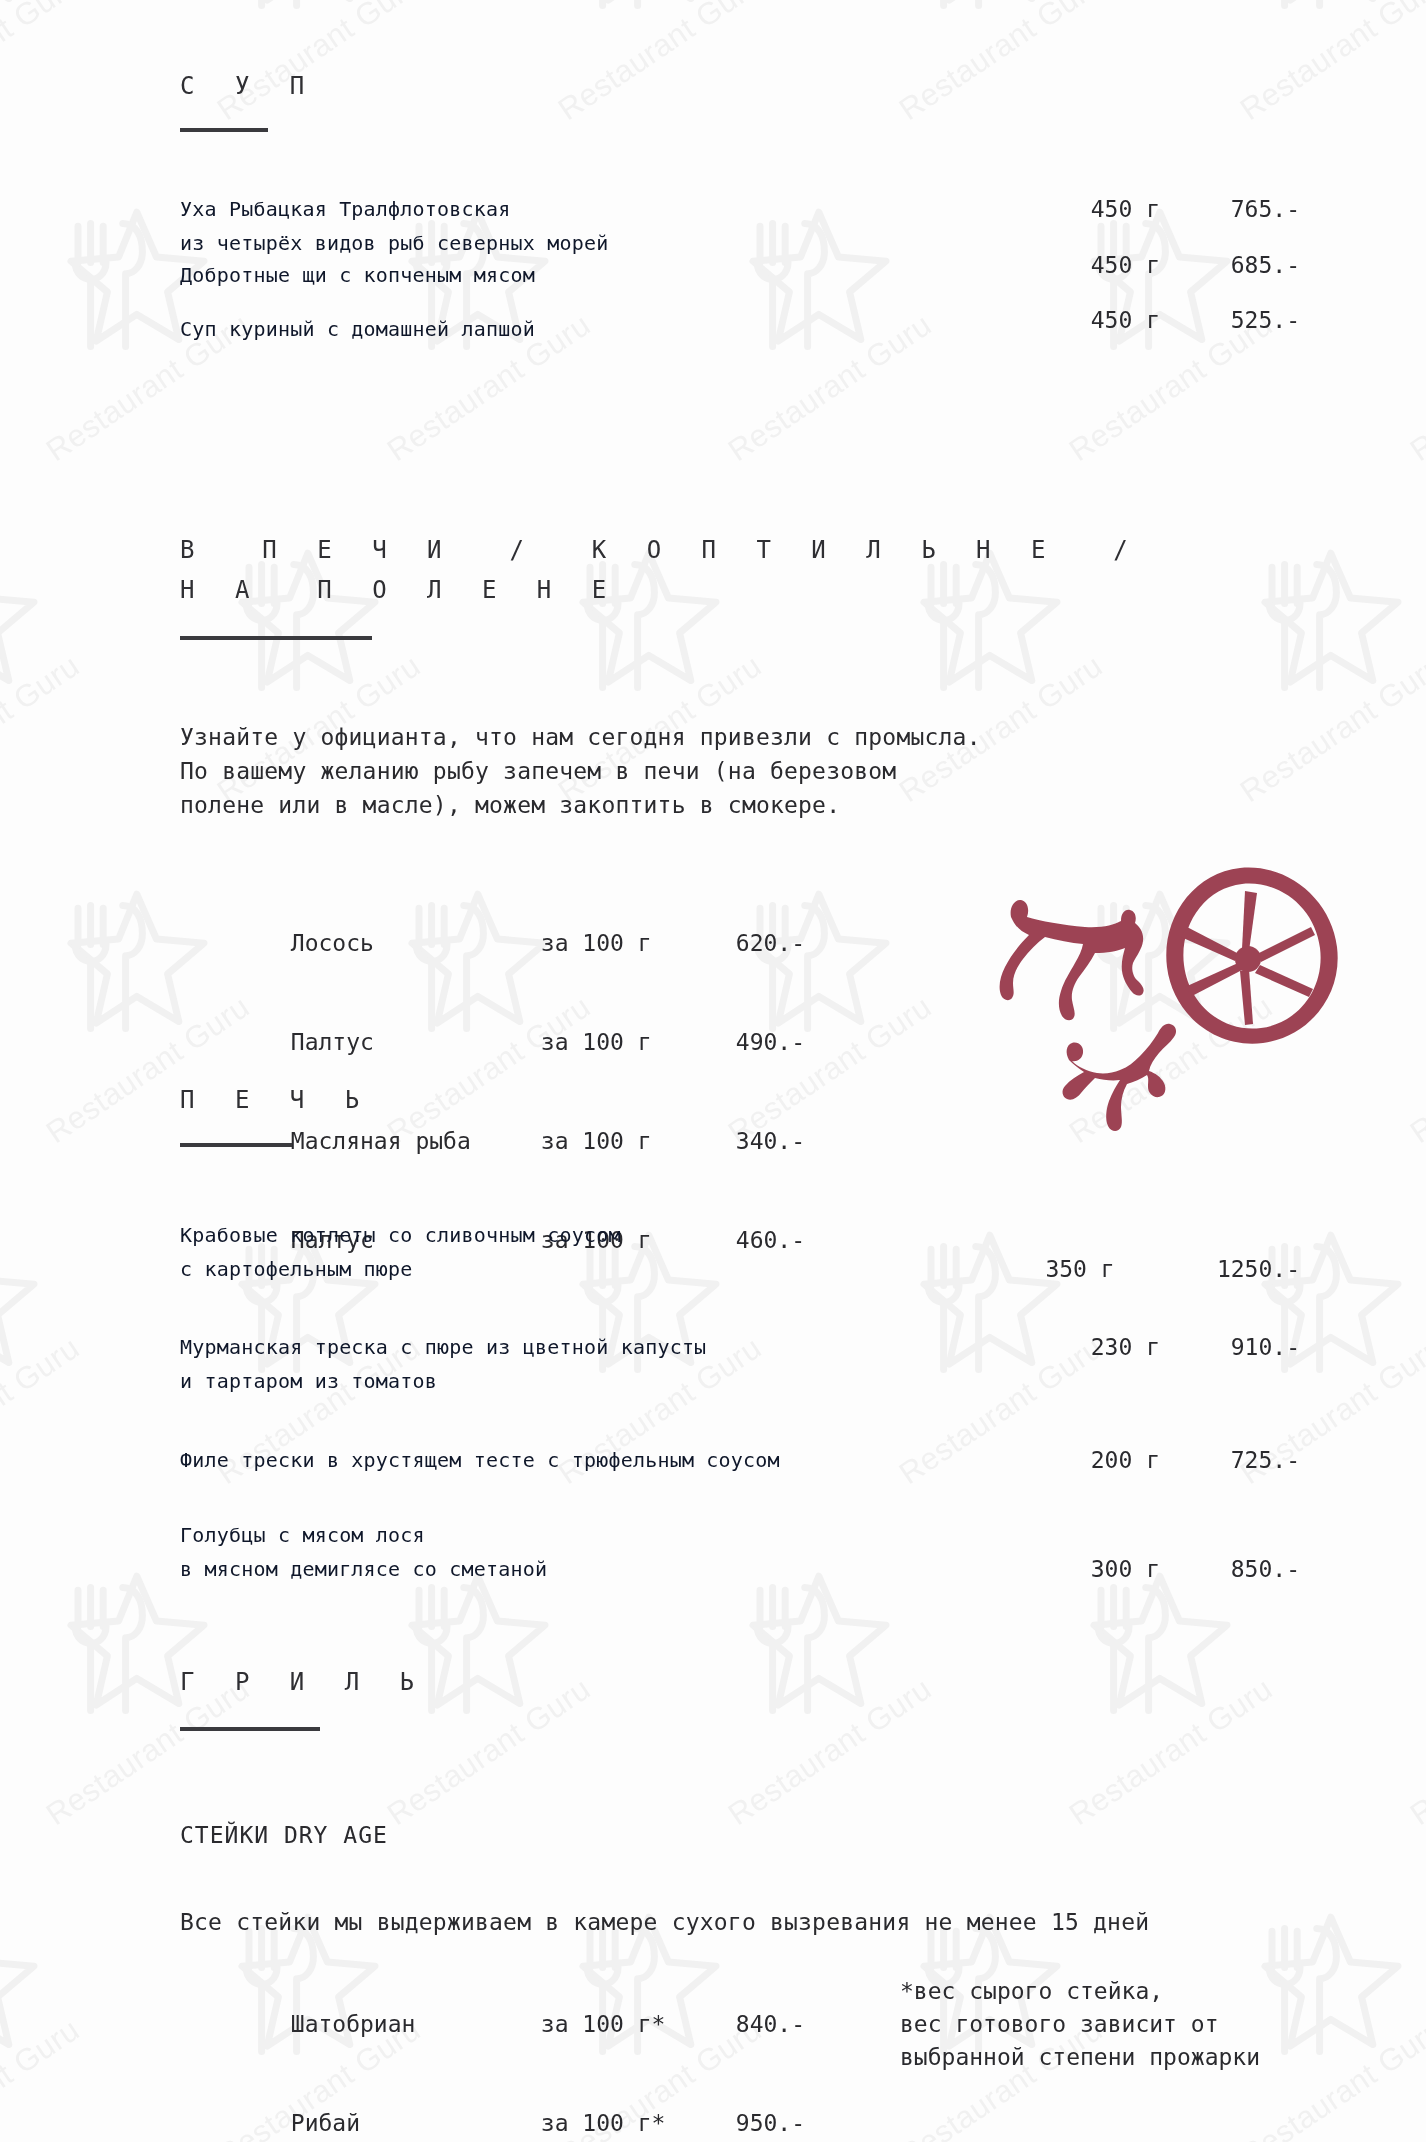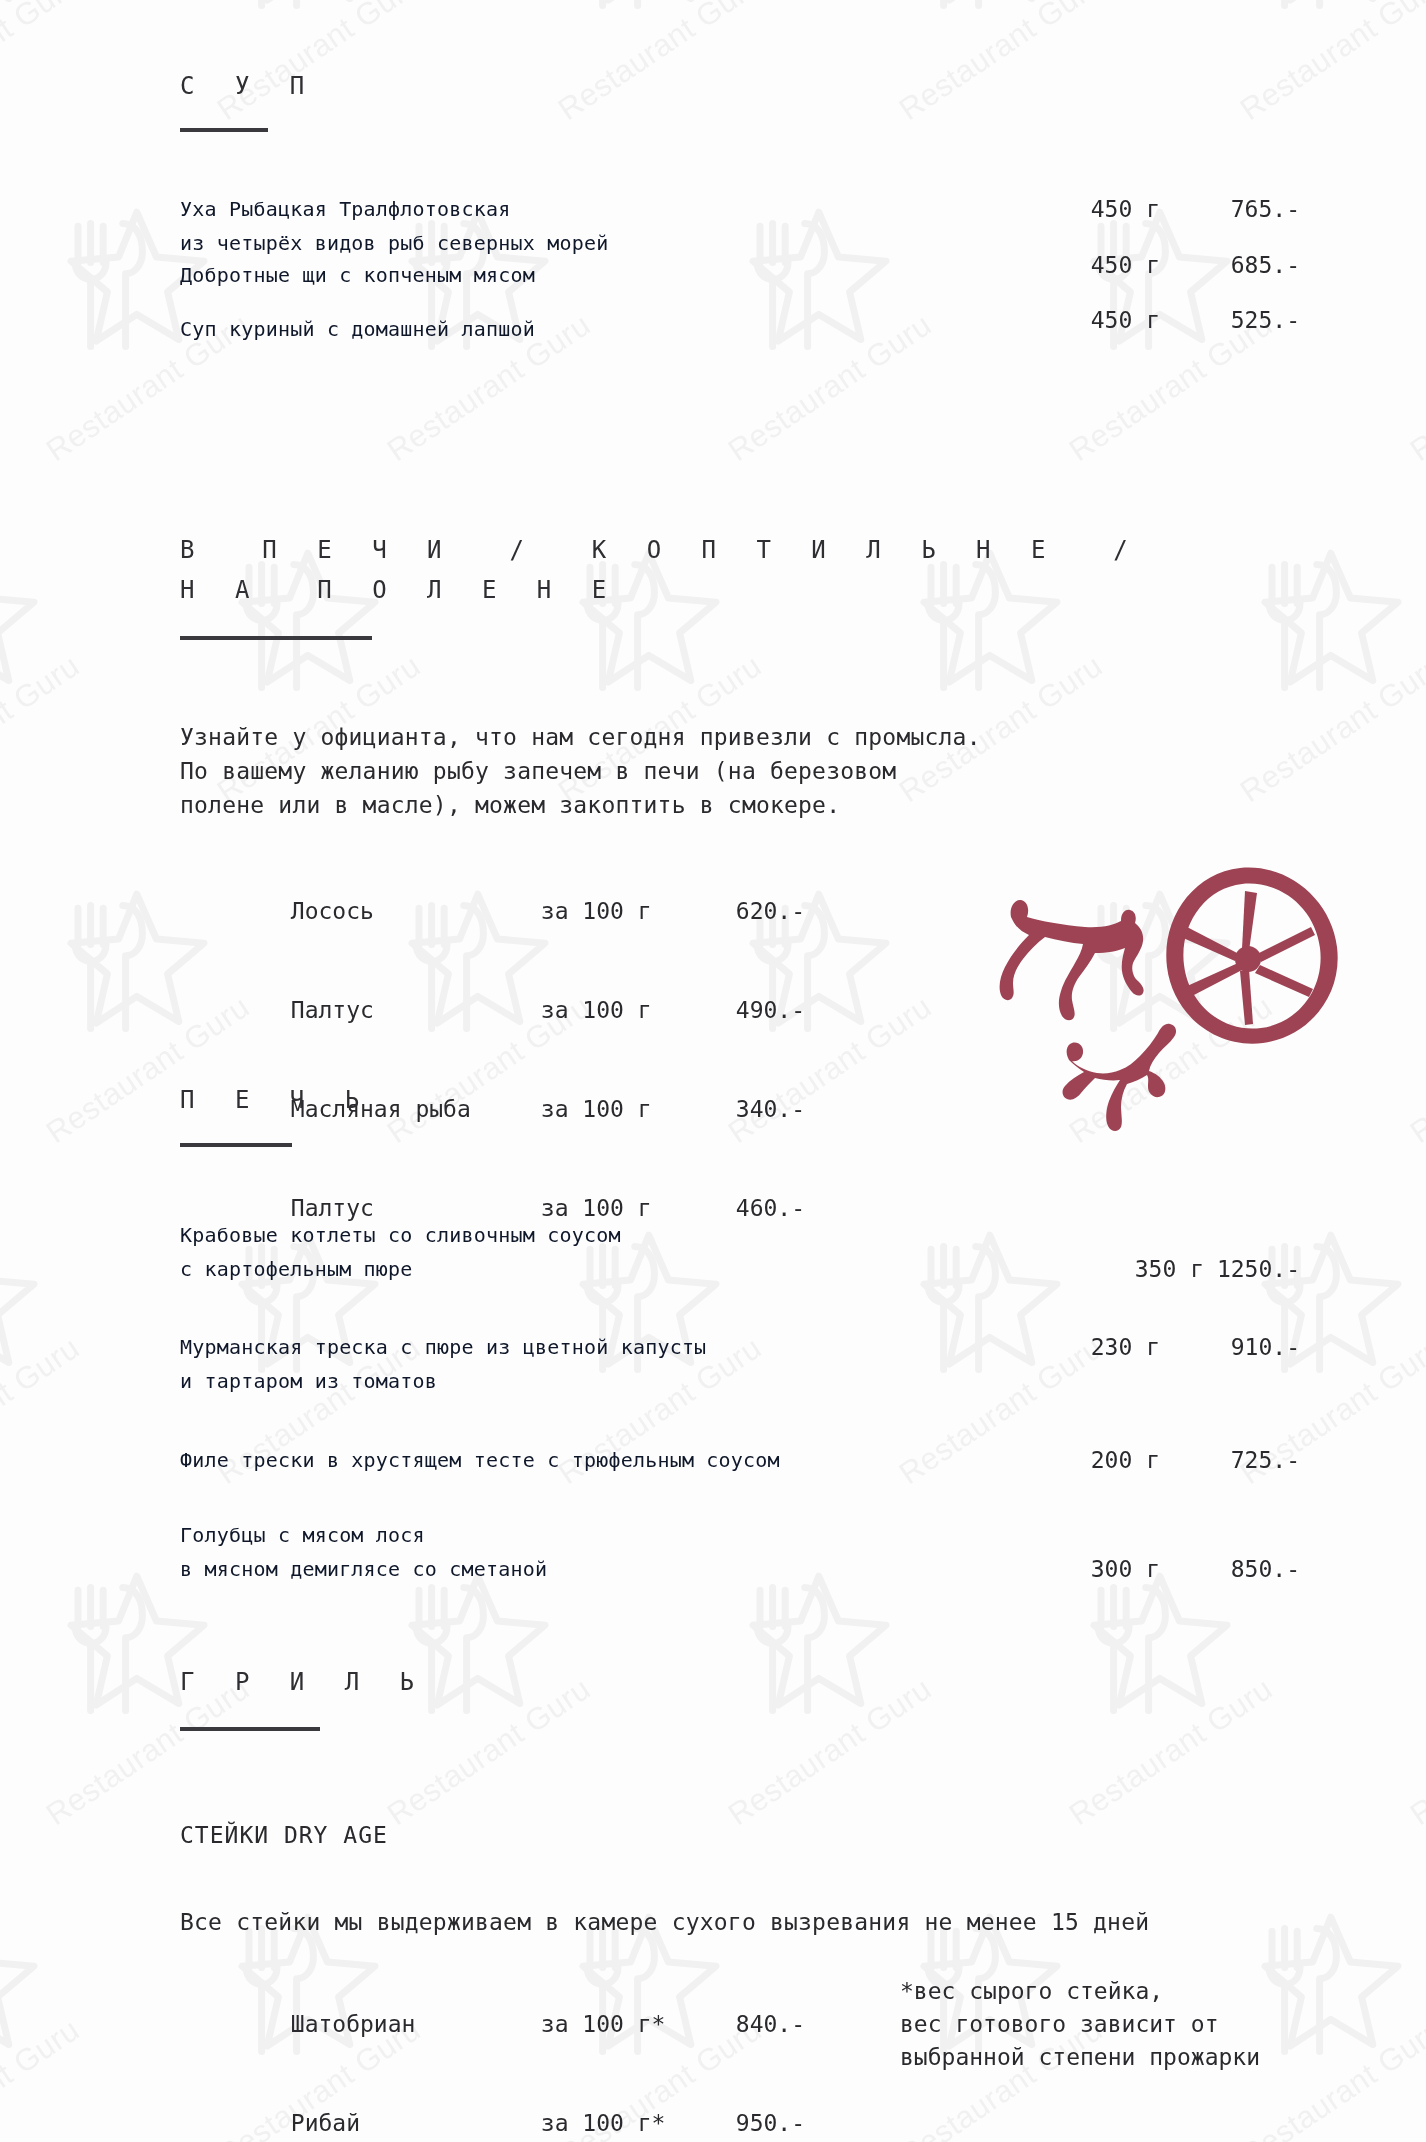--- a/index.html
+++ b/index.html
@@ -611,39 +611,39 @@
     <div class="blk sec-head" style="left:180px; top:530px;">В  П Е Ч И  /  К О П Т И Л Ь Н Е  /
 Н А  П О Л Е Н Е</div>
     <div class="blk sec-rule" style="left:180px; top:636px; width:192px;"></div>
 
     <div class="blk para" style="left:180px; top:720px;">Узнайте у официанта, что нам сегодня привезли с промысла.
 По вашему желанию рыбу запечем в печи (на березовом
 полене или в масле), можем закоптить в смокере.</div>
 
     <div class="blk" style="left:180px; top:862px;">
       <div class="fish-row">
-        <span style="display:inline-block; width:250px;">Лосось</span><span style="display:inline-block; width:195px;">за 100 г</span><span>620.-</span>
+        <span style="display:inline-block; width:250px;margin-top:32px;">Лосось</span><span style="display:inline-block; width:195px;">за 100 г</span><span>620.-</span>
       </div>
       <div class="fish-row">
         <span style="display:inline-block; width:250px;">Палтус</span><span style="display:inline-block; width:195px;">за 100 г</span><span>490.-</span>
       </div>
       <div class="fish-row">
         <span style="display:inline-block; width:250px;">Масляная рыба</span><span style="display:inline-block; width:195px;">за 100 г</span><span>340.-</span>
       </div>
       <div class="fish-row">
         <span style="display:inline-block; width:250px;">Палтус</span><span style="display:inline-block; width:195px;">за 100 г</span><span>460.-</span>
       </div>
     </div>
 
     <div class="blk sec-head" style="left:180px; top:1080px;">П Е Ч Ь</div>
     <div class="blk sec-rule" style="left:180px; top:1143px; width:112px;"></div>
 
     <div class="blk dish-name" style="left:180px; top:1218px;">Крабовые котлеты со сливочным соусом
 с картофельным пюре</div>
-    <div class="w-col" style="left:1044px; top:1252px; width:160px;">350 г</div>
+    <div class="w-col" style="left:1000px; top:1252px; width:160px;text-align:center;">350 г</div>
     <div class="p-col" style="left:1160px; top:1252px; width:140px;">1250.-</div>
 
     <div class="blk dish-name" style="left:180px; top:1330px;">Мурманская треска с пюре из цветной капусты
 и тартаром из томатов</div>
     <div class="w-col" style="left:1000px; top:1330px; width:160px;">230 г</div>
     <div class="p-col" style="left:1160px; top:1330px; width:140px;">910.-</div>
 
     <div class="blk dish-name" style="left:180px; top:1443px;">Филе трески в хрустящем тесте с трюфельным соусом</div>
     <div class="w-col" style="left:1000px; top:1443px; width:160px;">200 г</div>
     <div class="p-col" style="left:1160px; top:1443px; width:140px;">725.-</div>

